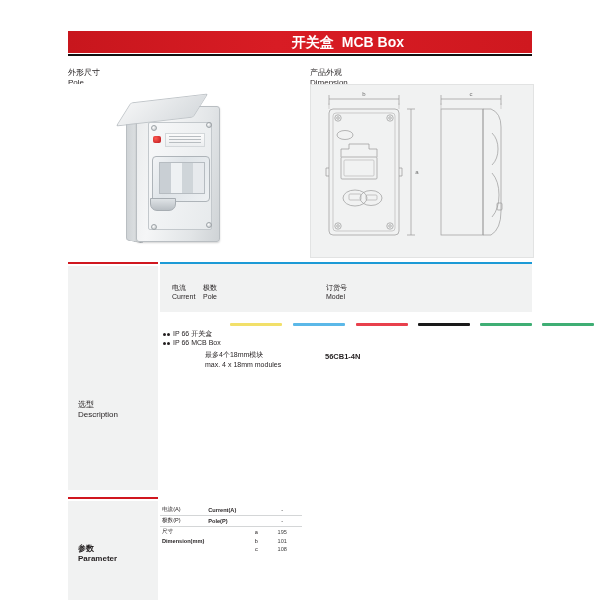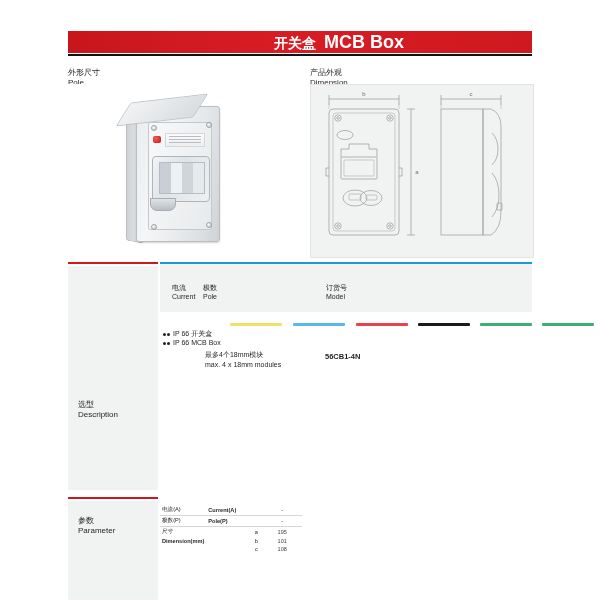--- a/index.html
+++ b/index.html
@@ -31,21 +31,21 @@
 
   .banner{
     position:absolute;left:68px;top:31px;width:464px;height:22px;
     background:linear-gradient(90deg,#c8161d 0%,#d81c24 45%,#cf181f 100%);
   }
   .banner-inner{
     position:absolute;right:128px;top:0;height:22px;line-height:22px;
     white-space:nowrap;color:#ffffff;font-weight:bold;font-size:14px;
   }
   .banner-cn{color:#ffffff;font-size:14px;font-weight:bold;}
-  .banner-en{color:#ffffff;font-size:18px;font-weight:bold;margin-left:8px;text-align:center;}
+  .banner-en{color:#ffffff;font-size:14px;font-weight:bold;margin-left:8px;text-align:center;}
   .banner-rule{
     position:absolute;left:68px;top:54px;width:464px;height:2px;background:#111;
   }
 
   
   .sec-label{position:absolute;font-size:8px;line-height:10px;color:#231f20;}
   .sec-label .cn{font-size:8px;display:block;}
   .sec-label .en{font-size:8px;display:block;}
 
   
@@ -316,21 +316,21 @@
 
   <div class="spec-cn">
     <span style="display:block">最多4个18mm模块</span>
     <span style="display:block">max. 4 x 18mm modules</span>
   </div>
   <div class="spec-model">56CB1-4N</div>
 
   <div class="accent" style="top:497px;background:#d0171f;"></div>
   <div class="grey" style="left:68px;top:501px;width:90px;height:99px;"></div>
 
-  <div class="sec-label" style="left:78px;top:516px;">
+  <div class="sec-label" style="left:78px;top:544px;font-weight:bold;">
     <span class="cn">参数</span>
     <span class="en">Parameter</span>
   </div>
 
   <div class="param-wrap">
     <table class="param">
       <tbody>
           <tr>
         <td style="width:28px;border-bottom:1px solid #d4d6d7;padding:1px 2px;">
           <span class="p-cn">电流(A)</span>

